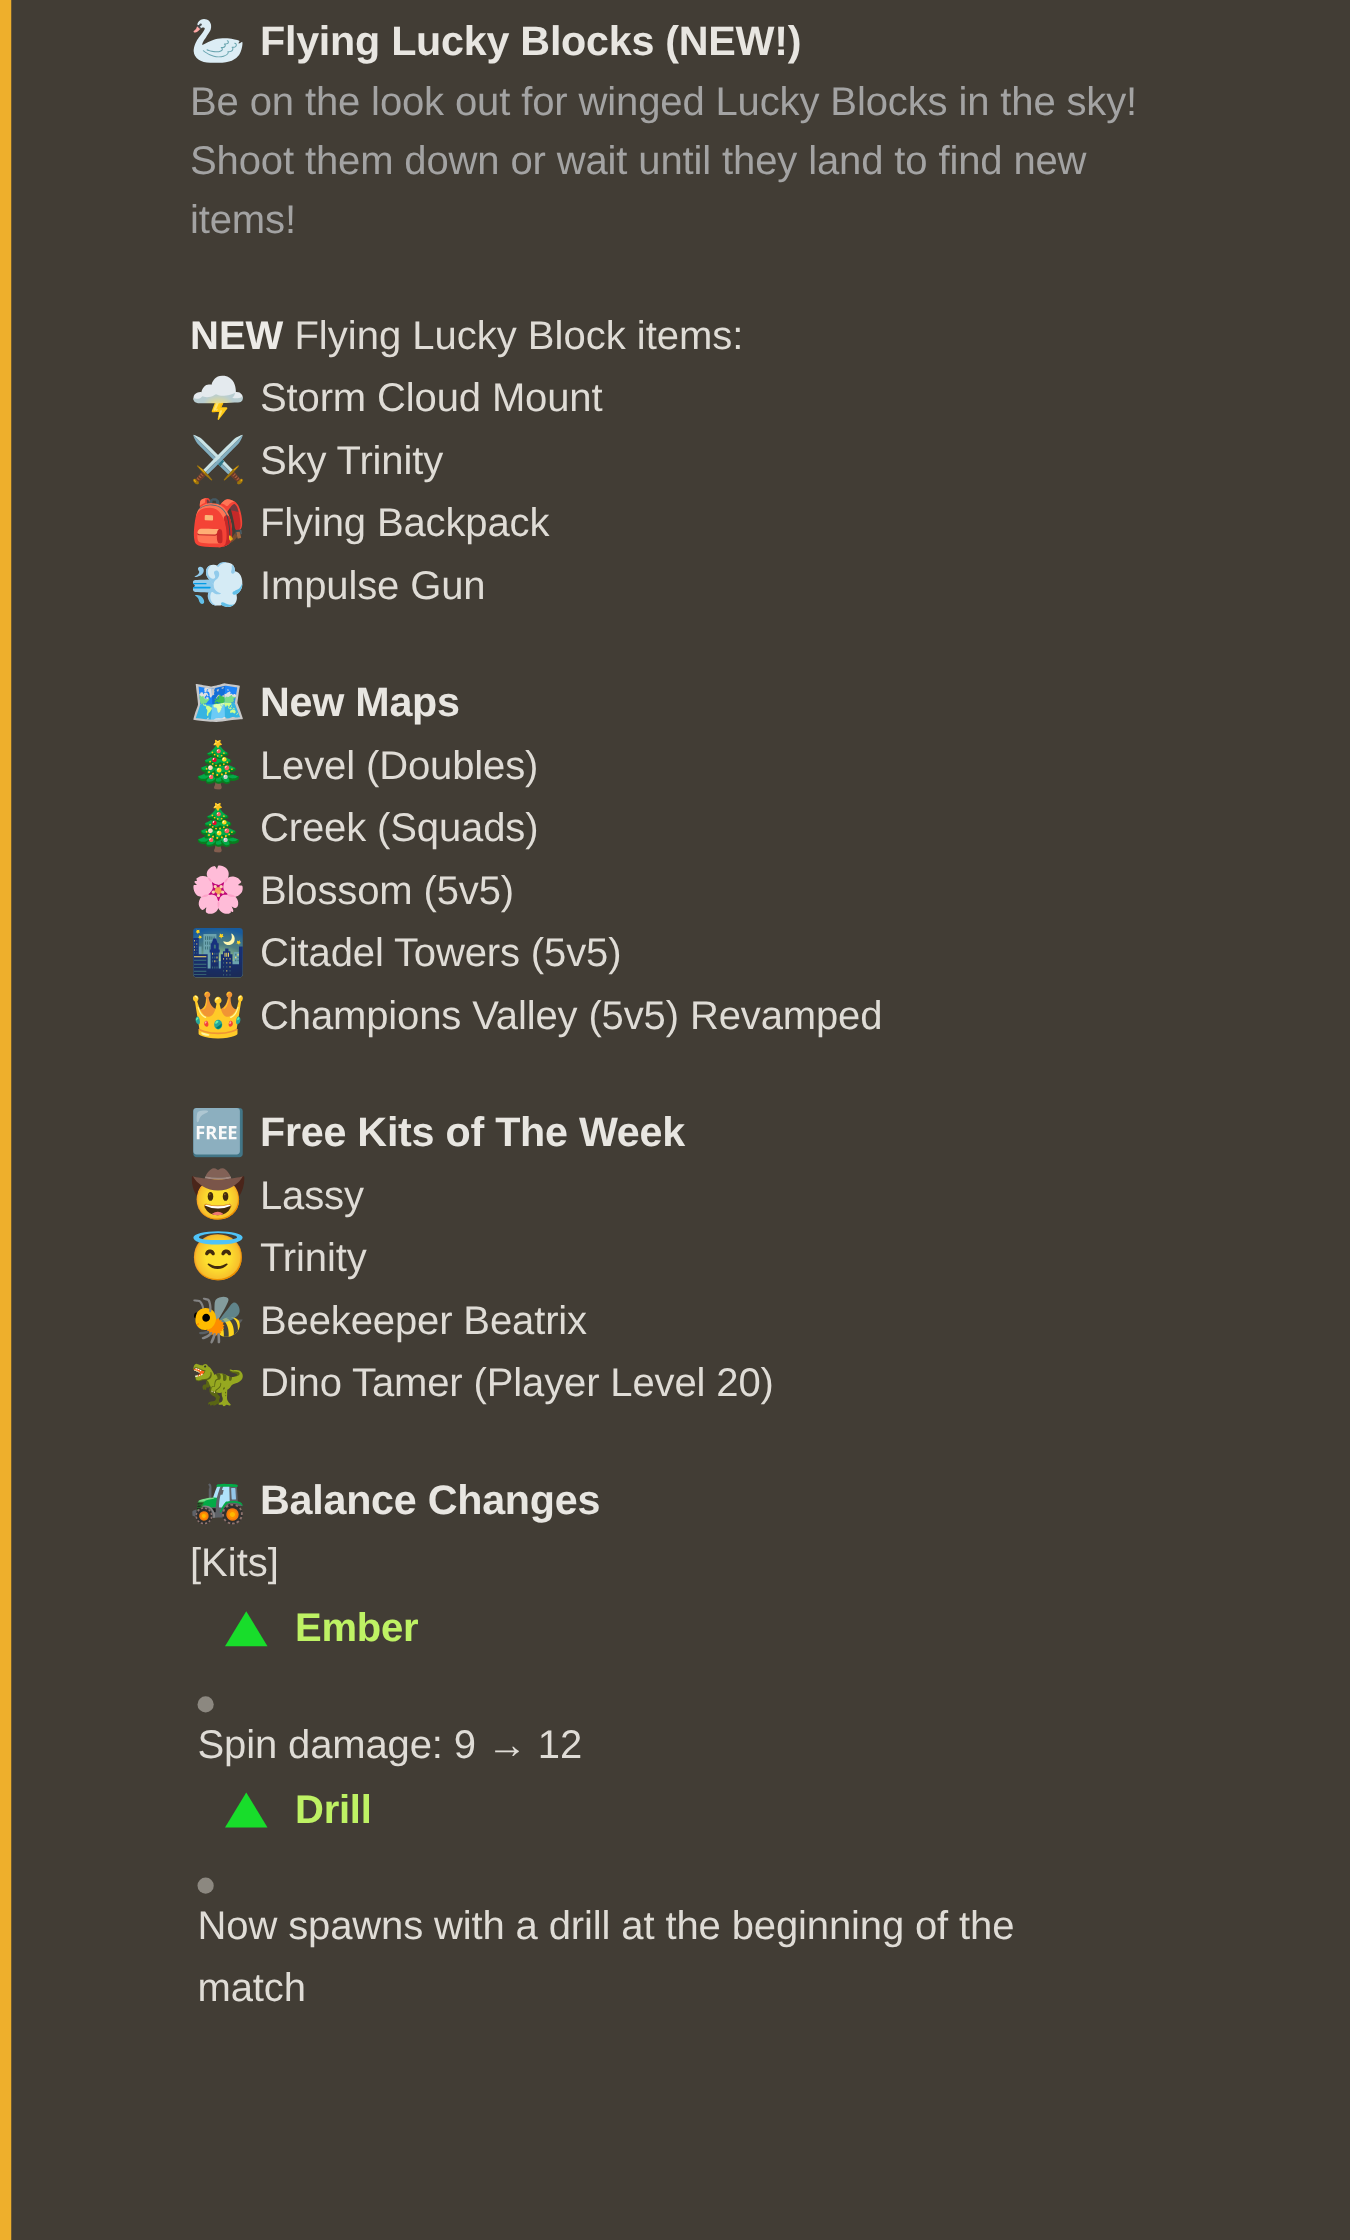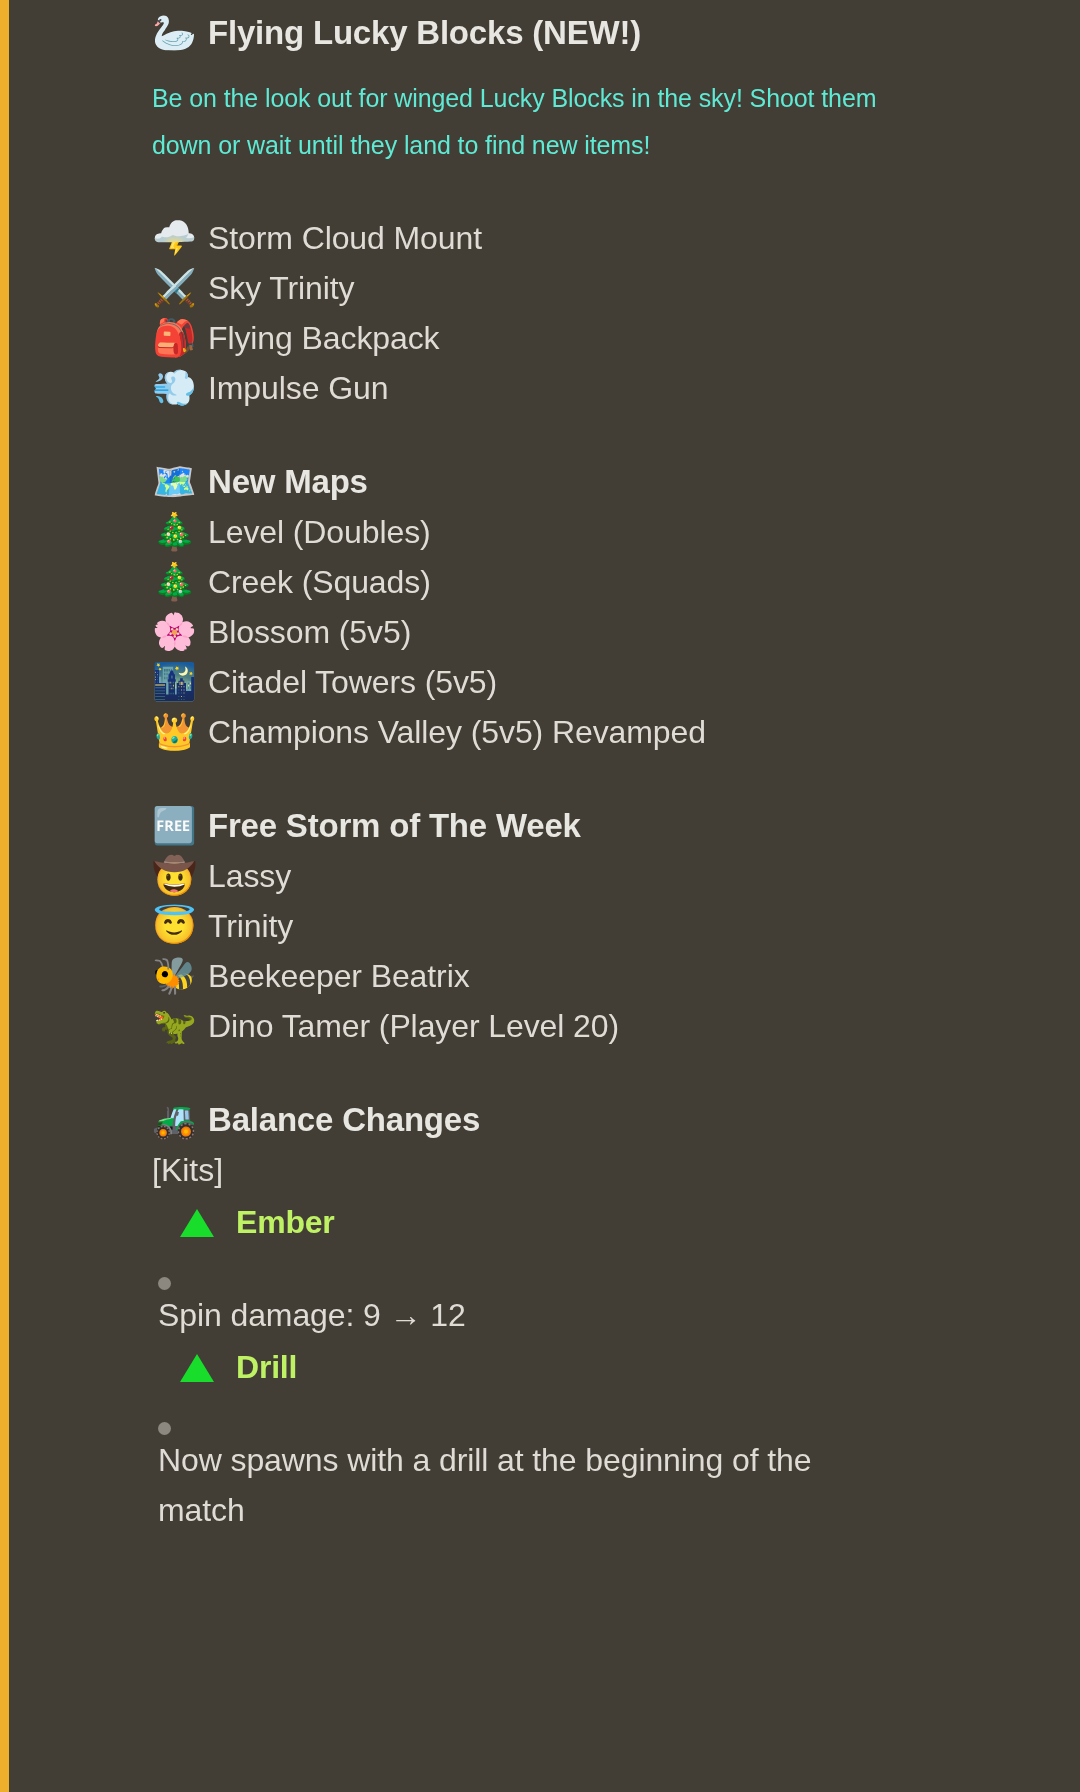--- a/index.html
+++ b/index.html
@@ -55,26 +55,25 @@
   .heading .emoji {
     flex: 0 0 auto;
     width: 50px;
     font-size: 36px;
     line-height: 50px;
     margin-right: 6px;
     text-align: left;
   }
 
   .paragraph {
-    font-size: 25px;
-    color: #5eead4;
+    font-size: 32px;
+    color: #a3a3a3;
     line-height: 47px;
     letter-spacing: -0.1px;
     max-width: 770px;
-    margin-top: 17px;
   }
 
   .label-line {
     font-size: 32px;
     color: #dfdcd6;
     line-height: 50px;
   }
   .label-line .strong {
     font-weight: bold;
     color: #eceae6;
@@ -165,20 +164,21 @@
 
     <div class="section">
       <div class="heading">
         <span class="emoji">🦢</span>
         <span>Flying Lucky Blocks (NEW!)</span>
       </div>
       <div class="paragraph">Be on the look out for winged Lucky Blocks in the sky! Shoot them down or wait until they land to find new items!</div>
 
       <div class="spacer"></div>
 
+      <div class="label-line"><span class="strong">NEW</span><span> Flying Lucky Block items:</span></div>
 
       <div class="item">
         <span class="emoji">🌩️</span>
         <span class="text">Storm Cloud Mount</span>
       </div>
       <div class="item">
         <span class="emoji">⚔️</span>
         <span class="text">Sky Trinity</span>
       </div>
       <div class="item">
@@ -218,21 +218,21 @@
         <span class="emoji">👑</span>
         <span class="text">Champions Valley (5v5) Revamped</span>
       </div>
     </div>
 
     <div class="spacer"></div>
 
     <div class="section">
       <div class="heading">
         <span class="emoji">🆓</span>
-        <span>Free Storm of The Week</span>
+        <span>Free Kits of The Week</span>
       </div>
       <div class="item">
         <span class="emoji">🤠</span>
         <span class="text">Lassy</span>
       </div>
       <div class="item">
         <span class="emoji">😇</span>
         <span class="text">Trinity</span>
       </div>
       <div class="item">

